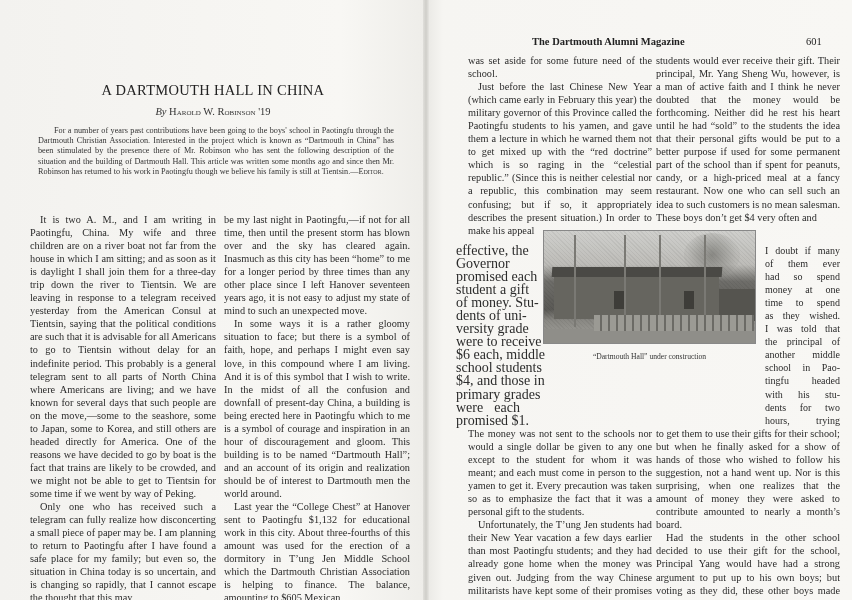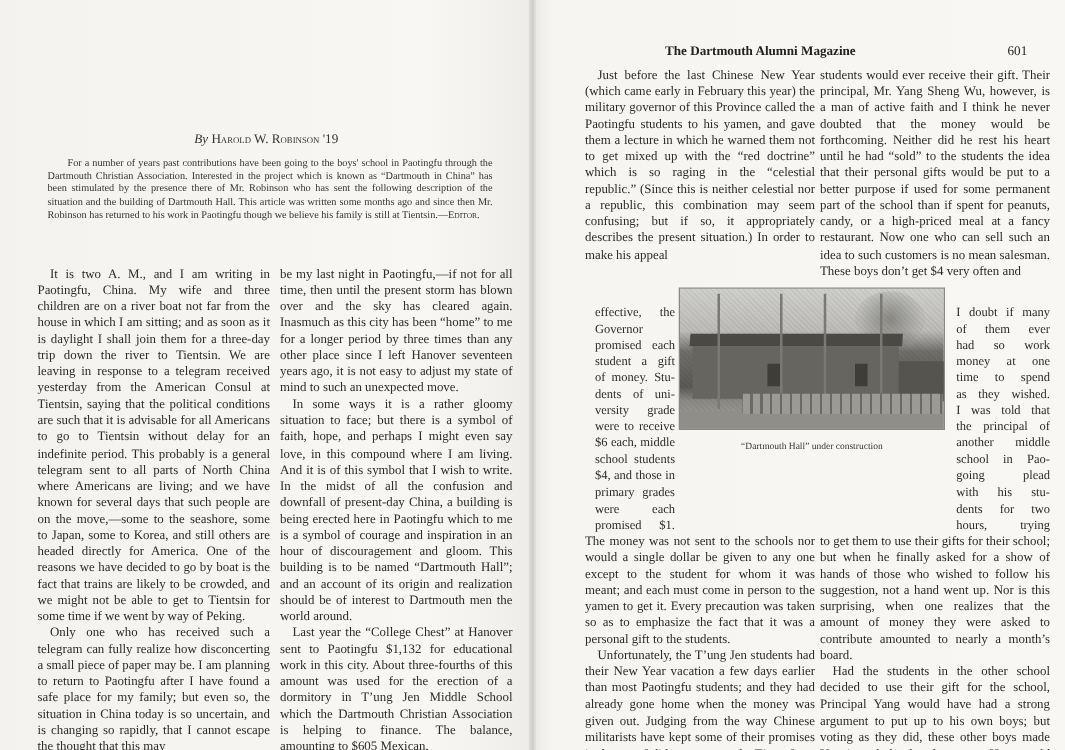--- a/index.html
+++ b/index.html
@@ -44,21 +44,21 @@
   .left-col1 { left: 30px; width: 186px; top: 213px; }
   .left-col2 { left: 224px; width: 186px; top: 213px; }
 
   .running-head {
     position: absolute; top: 36px; left: 500px; font-size: 10.5px; font-weight: bold; color: #222; margin-left: 32px;
   }
   .page-num { position: absolute; top: 36px; left: 806px; font-size: 10.5px; color: #222; }
   .right-col1 { left: 468px; width: 184px; top: 54px; }
   .right-col2 { left: 656px; width: 184px; top: 54px; }
 
-  .wrap-left { position: absolute; left: 476px; top: 244px; width: 64px; font-size: 10px; line-height: 13.05px; text-align: justify; color: #2b2b2b; }
+  .wrap-left { position: absolute; left: 456px; top: 244px; width: 64px; font-size: 14px; line-height: 13.05px; text-align: justify; color: #2b2b2b; }
   .wrap-right { position: absolute; left: 765px; top: 244px; width: 75px; font-size: 10px; line-height: 13.05px; text-align: justify; color: #2b2b2b; }
   .wrap-left div, .wrap-right div { text-align-last: justify; white-space: nowrap; }
 
   .photo {
     position: absolute; left: 543px; top: 230px; width: 213px; height: 114px;
     border: 1px solid #888; box-sizing: border-box; overflow: hidden;
     background:
       repeating-linear-gradient(45deg, rgba(0,0,0,0.05) 0 1px, transparent 1px 3px),
       linear-gradient(to bottom, #cfcfcc 0%, #bdbcb8 30%, #6f6e6a 45%, #5a5955 70%, #8a8984 80%, #a3a29d 100%);
   }
@@ -74,20 +74,21 @@
   .photo .ground { position: absolute; left: 0; top: 98px; width: 100%; height: 16px; background: #8f8e89; }
   .caption {
     position: absolute; left: 543px; top: 352px; width: 213px; text-align: center; font-size: 7.6px; color: #333;
   }
 </style>
 </head>
 <body>
 
 <div class="spread">
   <div class="page left">
+    <h1 class="title" style="margin:0;">A DARTMOUTH HALL IN CHINA</h1>
     <div class="byline">
       <span class="by">By</span>
       <span class="sc">Harold W. Robinson</span>
       <span>'19</span>
     </div>
     <div class="intro">
       <span>For a number of years past contributions have been going to the boys' school in Paotingfu through the Dartmouth Christian Association. Interested in the project which is known as “Dartmouth in China” has been stimulated by the presence there of Mr. Robinson who has sent the following description of the situation and the building of Dartmouth Hall. This article was written some months ago and since then Mr. Robinson has returned to his work in Paotingfu though we believe his family is still at Tientsin.—</span><span class="editor">Editor.</span>
     </div>
 
     <div class="col left-col1">
@@ -103,20 +104,21 @@
 
   <div class="page right"></div>
 </div>
 
 <div class="gutter"></div>
 
 <div class="running-head">The Dartmouth Alumni Magazine</div>
 <div class="page-num">601</div>
 
 <div class="col right-col1">
+  <p class="cont">was set aside for some future need of the school.</p>
   <p>Just before the last Chinese New Year (which came early in February this year) the military governor of this Province called the Paotingfu students to his yamen, and gave them a lecture in which he warned them not to get mixed up with the “red doctrine” which is so raging in the “celestial republic.” (Since this is neither celestial nor a republic, this combination may seem confusing; but if so, it appropriately describes the present situation.) In order to make his appeal</p>
 </div>
 
 <div class="wrap-left">
   <div>effective, the</div>
   <div>Governor</div>
   <div>promised each</div>
   <div>student a gift</div>
   <div>of money. Stu-</div>
   <div>dents of uni-</div>
@@ -135,29 +137,29 @@
   <p>Unfortunately, the T’ung Jen students had their New Year vacation a few days earlier than most Paotingfu students; and they had already gone home when the money was given out. Judging from the way Chinese militarists have kept some of their promises in the past, I did not suppose the T’ung Jen</p>
 </div>
 
 <div class="col right-col2">
   <p class="cont">students would ever receive their gift. Their principal, Mr. Yang Sheng Wu, however, is a man of active faith and I think he never doubted that the money would be forthcoming. Neither did he rest his heart until he had “sold” to the students the idea that their personal gifts would be put to a better purpose if used for some permanent part of the school than if spent for peanuts, candy, or a high-priced meal at a fancy restaurant. Now one who can sell such an idea to such customers is no mean salesman. These boys don’t get $4 very often and</p>
 </div>
 
 <div class="wrap-right">
   <div>I doubt if many</div>
   <div>of them ever</div>
-  <div>had so work</div>
+  <div>had so spend</div>
   <div>money at one</div>
   <div>time to spend</div>
   <div>as they wished.</div>
   <div>I was told that</div>
   <div>the principal of</div>
   <div>another middle</div>
   <div>school in Pao-</div>
-  <div>going plead</div>
+  <div>tingfu headed</div>
   <div>with his stu-</div>
   <div>dents for two</div>
   <div>hours, trying</div>
 </div>
 
 <div class="col" style="left:656px; width:184px; top:427px;">
   <p class="cont">to get them to use their gifts for their school; but when he finally asked for a show of hands of those who wished to follow his suggestion, not a hand went up. Nor is this surprising, when one realizes that the amount of money they were asked to contribute amounted to nearly a month’s board.</p>
   <p>Had the students in the other school decided to use their gift for the school, Principal Yang would have had a strong argument to put up to his own boys; but voting as they did, these other boys made Yang’s task harder than ever. How could one expect to sell goods to such</p>
 </div>
 

